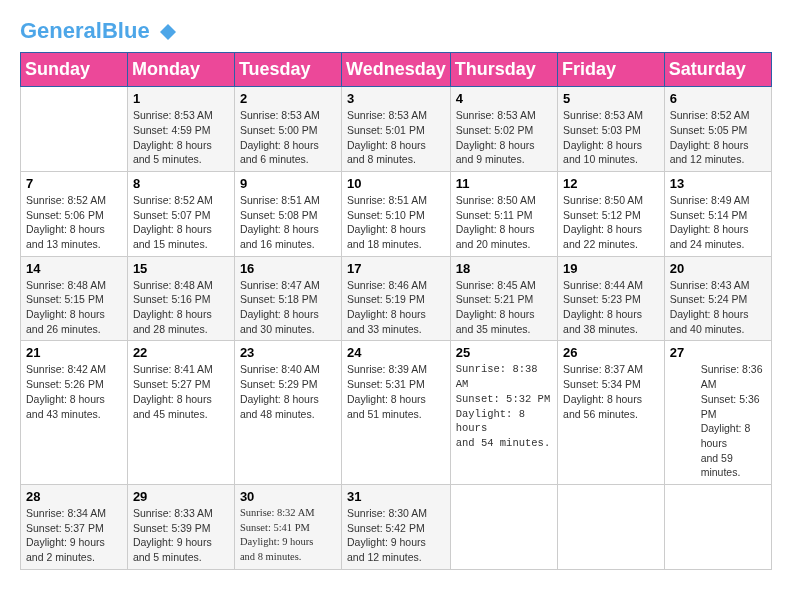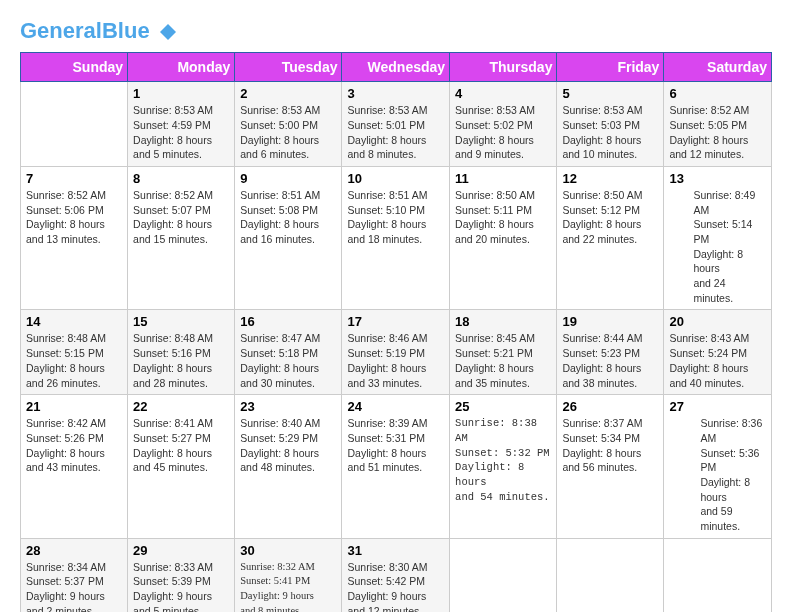--- a/index.html
+++ b/index.html
@@ -41,25 +41,25 @@
     .location {
       font-size: 16px;
       color: #555;
     }
     table {
       width: 100%;
       border-collapse: collapse;
       font-size: 11px;
     }
     thead tr th {
-      background: #d946ef;
+      background: #ec4899;
       color: #fff;
       padding: 6px 4px;
-      text-align: right;
-      font-size: 14px;
+      text-align: left;
+      font-size: 18px;
       font-weight: bold;
       border: 1px solid #2c5fa8;
     }
     tbody tr td {
       border: 1px solid #ccc;
       vertical-align: top;
       padding: 4px 5px;
       width: 108px;
       min-height: 80px;
     }
@@ -198,21 +198,21 @@
         </td>
         <td>
           <span class="day-num">12</span>
           <div class="day-content" style="white-space: pre-line;">Sunrise: 8:50 AM
 Sunset: 5:12 PM
 Daylight: 8 hours
 and 22 minutes.</div>
         </td>
         <td>
           <span class="day-num">13</span>
-          <div class="day-content" style="white-space: pre-line; margin-left: 24px;">Sunrise: 8:49 AM
+          <div class="day-content" style="white-space: pre-line;">Sunrise: 8:49 AM
 Sunset: 5:14 PM
 Daylight: 8 hours
 and 24 minutes.</div>
         </td>
       </tr>
       <tr>
         <td>
           <span class="day-num">14</span>
           <div class="day-content" style="white-space: pre-line;">Sunrise: 8:48 AM
 Sunset: 5:15 PM

